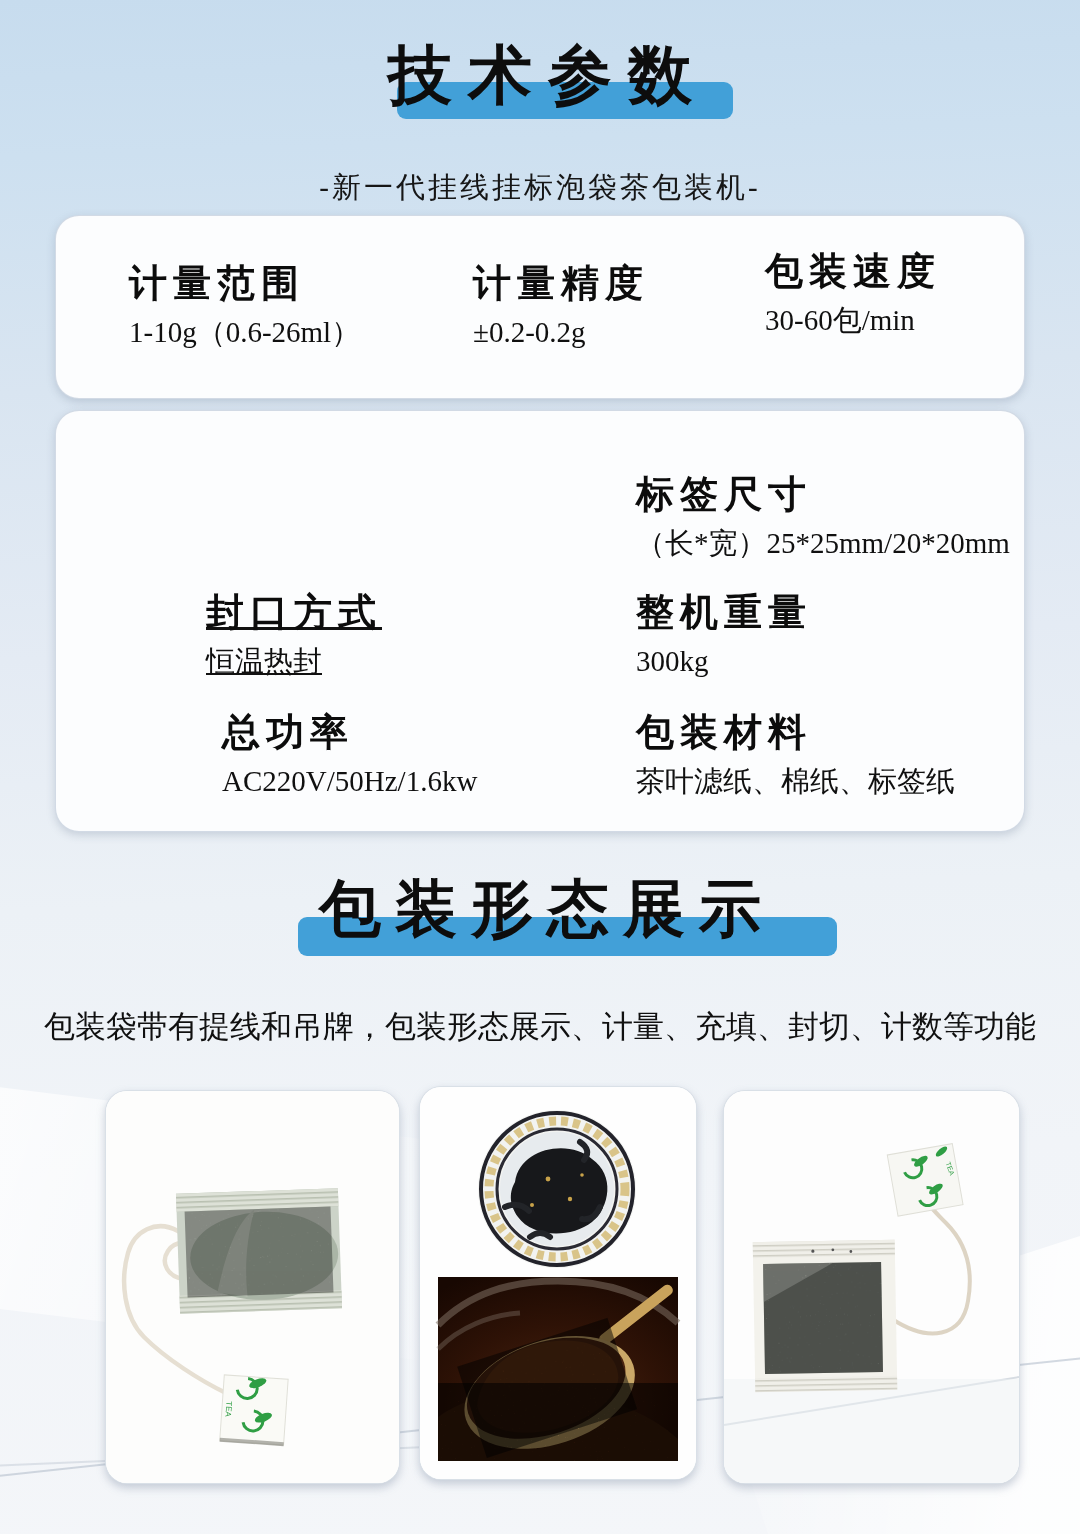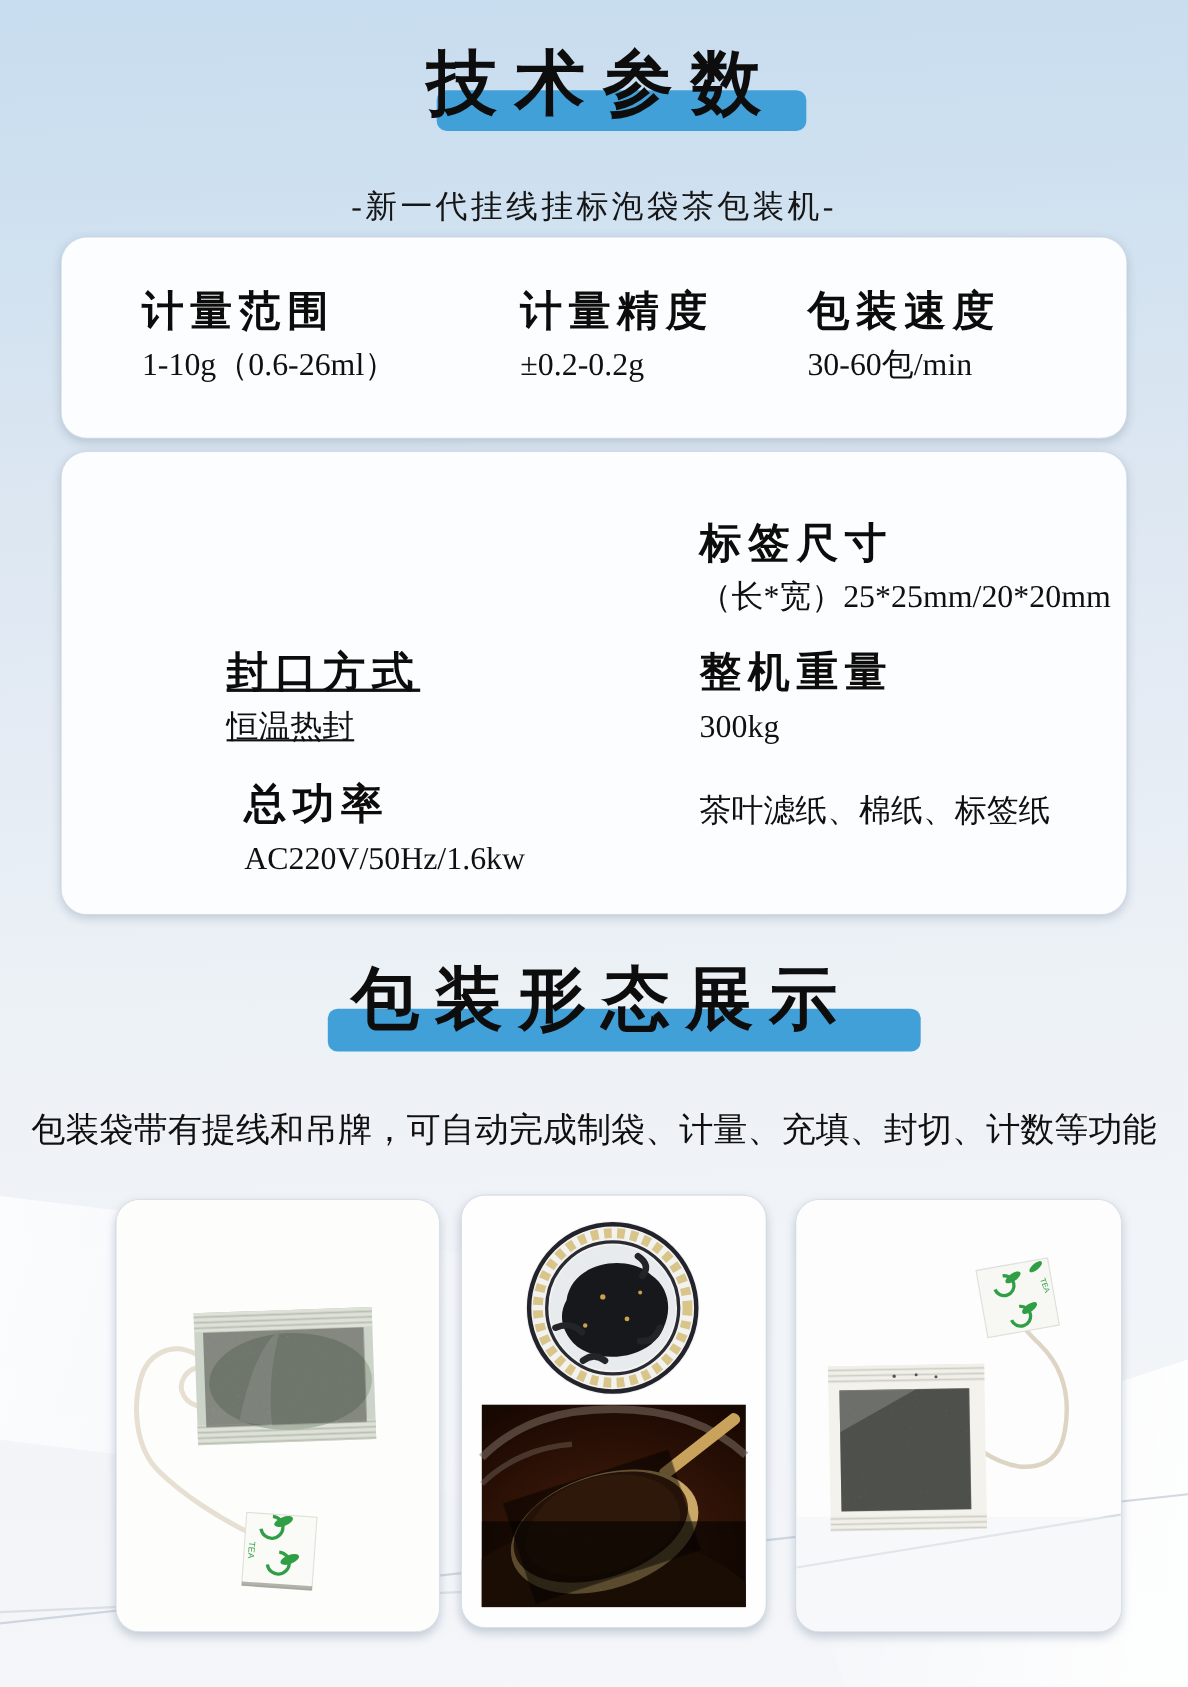--- a/index.html
+++ b/index.html
@@ -30,21 +30,21 @@
   .card{position:absolute;background:#fcfdfe;border:1px solid rgba(175,190,208,.55);border-radius:24px;
     box-shadow:0 3px 8px rgba(120,138,160,.32);}
   .card-1{left:55px;top:215px;width:968px;height:182px;}
   .card-2{left:55px;top:410px;width:968px;height:420px;}
   .spec{position:absolute;}
   .spec .lbl{font-size:38px;font-weight:bold;letter-spacing:6px;color:#0c0c0c;line-height:1.15;}
   .spec .val{font-size:29px;color:#101010;margin-top:9px;line-height:1.2;}
   
   .s1-0{left:73px;top:46px;}
   .s1-1{left:417px;top:46px;}
-  .s1-2{left:678px;top:34px;margin-top:12px;}
+  .s1-2{left:709px;top:34px;}
   
   .s2-0{left:150px;top:62px;}
   .s2-1{left:580px;top:62px;}
   .s2-2{left:150px;top:180px;text-decoration:underline;}
   .s2-3{left:580px;top:180px;}
   .s2-4{left:150px;top:300px;margin-left:16px;}
   .s2-5{left:580px;top:300px;}
 
   
   .photo-card{position:absolute;background:#fefefe;border:1px solid rgba(185,198,212,.55);border-radius:22px;
@@ -94,27 +94,28 @@
     </div>
     <div class="spec s2-3">
       <div class="lbl">整机重量</div>
       <div class="val">300kg</div>
     </div>
     <div class="spec s2-4">
       <div class="lbl">总功率</div>
       <div class="val">AC220V/50Hz/1.6kw</div>
     </div>
     <div class="spec s2-5">
+      <div class="lbl">包装材料</div>
       <div class="val">茶叶滤纸、棉纸、标签纸</div>
     </div>
   </div>
 
   <div class="hl-bar hl-bar-2"></div>
   <div class="sec-title sec-title-2">包装形态展示</div>
-  <div class="desc">包装袋带有提线和吊牌，可自动完成制袋、计量、充填、封切、计数等功能</div>
+  <div class="desc">包装袋带有提线和吊牌，包装形态展示、计量、充填、封切、计数等功能</div>
 
   <div class="photo-card photo-a">
     <svg viewBox="0 0 293 392">
       <defs>
         <filter id="spA" x="-20%" y="-20%" width="140%" height="140%">
           <feTurbulence type="fractalNoise" baseFrequency="0.9" numOctaves="2" result="n"></feTurbulence>
           <feColorMatrix in="n" type="matrix" values="0 0 0 0 0 0 0 0 0 0 0 0 0 0 0 0.9 0.9 0.9 0 0" result="a"></feColorMatrix>
           <feComposite in="a" in2="SourceGraphic" operator="in"></feComposite>
         </filter>
         <pattern id="crimpA" width="6" height="5" patternUnits="userSpaceOnUse">

